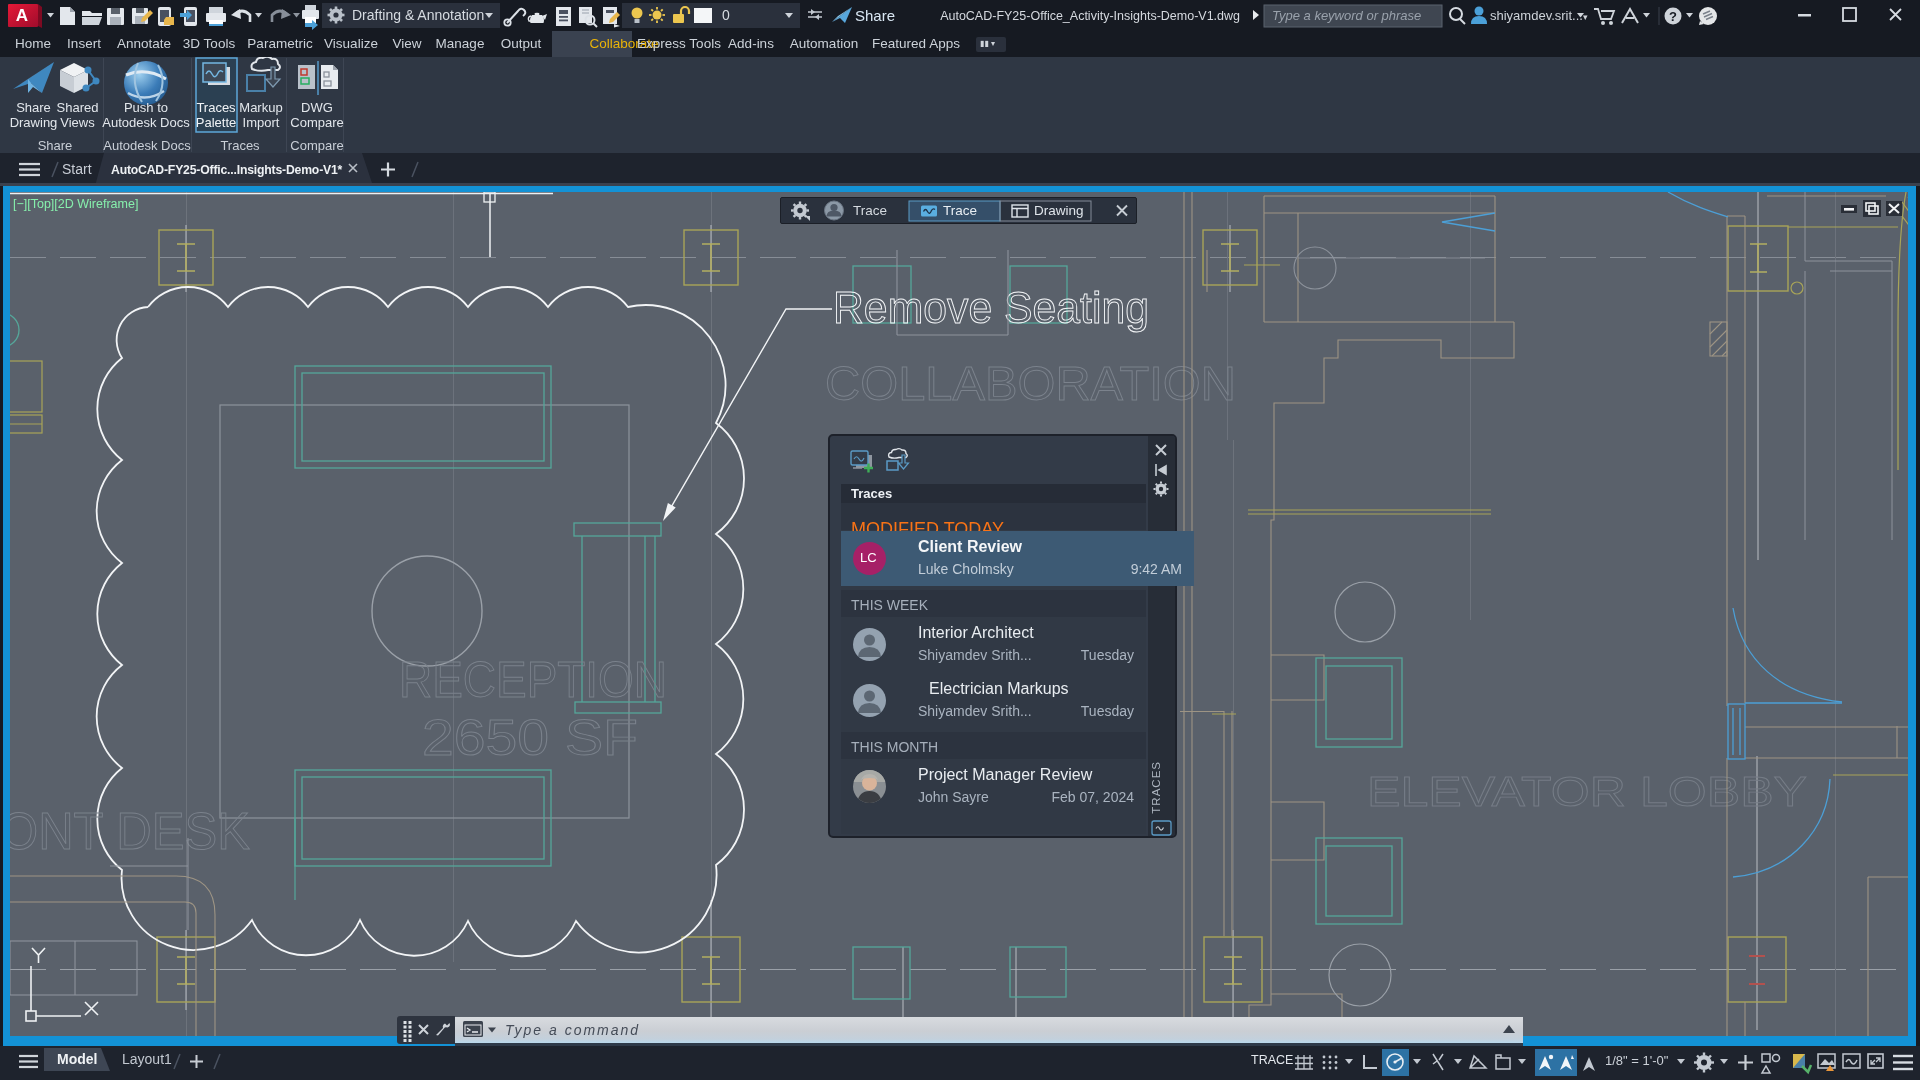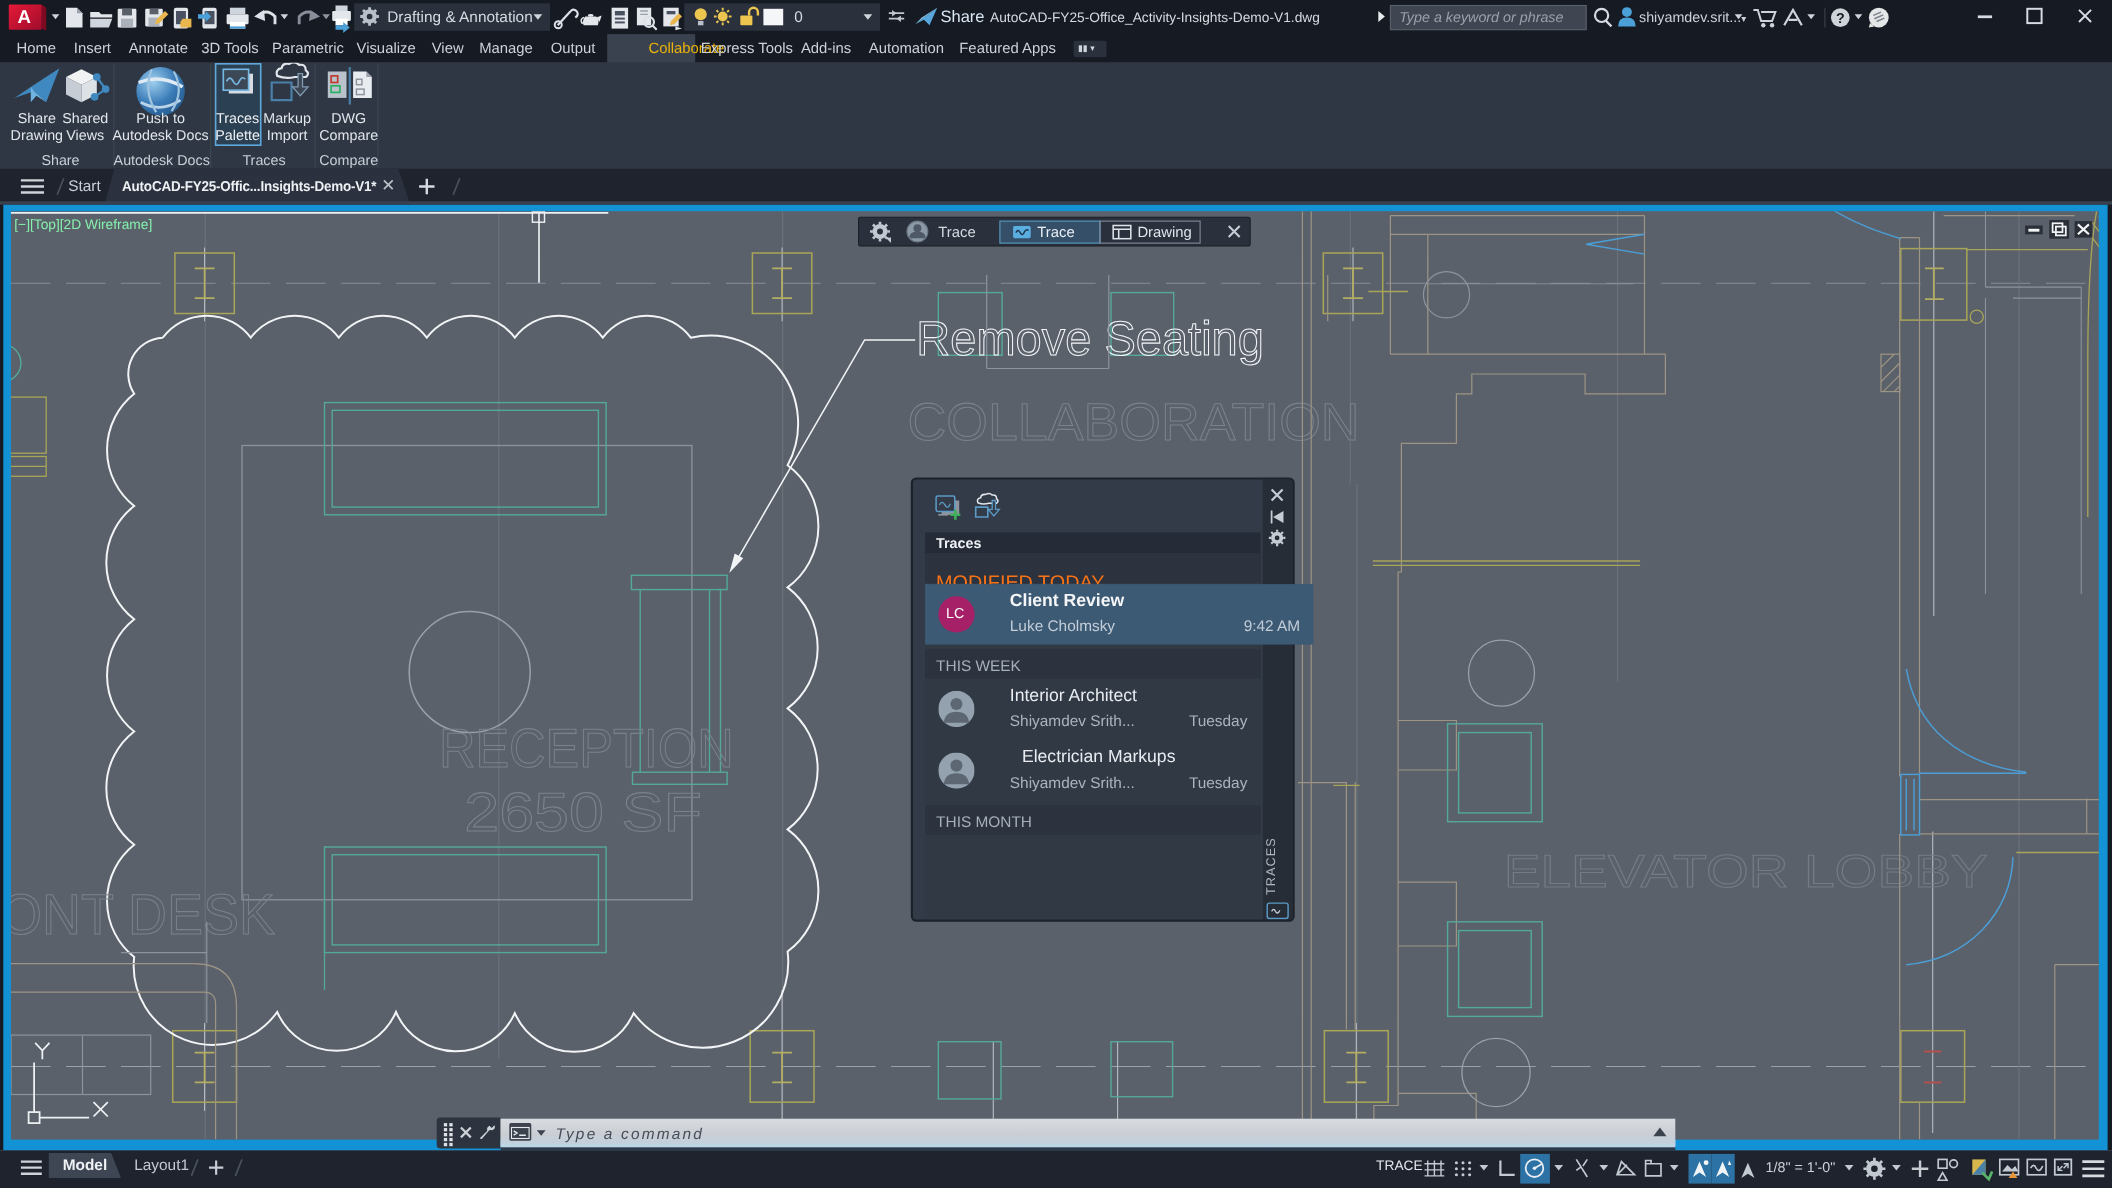--- a/index.html
+++ b/index.html
@@ -166,21 +166,21 @@
 
 <circle cx="1708" cy="16" r="9" fill="#e4e6e8"></circle>
       <path d="M1700,21 l-1,4 l5,-1 z" fill="#e4e6e8"></path>
       <path d="M1703,14 l7,-3 M1704,17 l8,-3.5 M1706,19.5 l7,-3" stroke="#7a818b" stroke-width="1.4"></path>
 
 <rect x="1798" y="14" width="13" height="2.5" fill="#d6dbe1"></rect>
 <rect x="1843" y="8" width="13" height="13" fill="none" stroke="#d6dbe1" stroke-width="1.8"></rect>
 <path d="M1890,9 l11,11 M1901,9 l-11,11" stroke="#d6dbe1" stroke-width="1.8"></path>
 </svg>
 <span class="abs" style="left:855px;top:7px;font-size:15px;color:#d9e7f3">Share</span>
-<span class="abs" style="left:900px;top:9px;width:340px;text-align:left;font-size:12.5px;color:#d5d9df">AutoCAD-FY25-Office_Activity-Insights-Demo-V1.dwg</span>
+<span class="abs" style="left:900px;top:9px;width:340px;text-align:right;font-size:12.5px;color:#d5d9df">AutoCAD-FY25-Office_Activity-Insights-Demo-V1.dwg</span>
 <span class="abs" style="left:1272px;top:8px;font-size:13px;font-style:italic;color:#9aa2ac">Type a keyword or phrase</span>
 <span class="abs" style="left:1490px;top:8px;font-size:13px;color:#ced3d9">shiyamdev.srit...<span style="font-size:9px">▾</span></span>
 
 <div class="abs" style="left:552px;top:31px;width:80px;height:26px;background:#3a4250"></div>
 <span class="menuitem" style="left:33px">Home</span>
 <span class="menuitem" style="left:84px">Insert</span>
 <span class="menuitem" style="left:144px">Annotate</span>
 <span class="menuitem" style="left:209px">3D Tools</span>
 <span class="menuitem" style="left:280px">Parametric</span>
 <span class="menuitem" style="left:351px">Visualize</span>
@@ -527,20 +527,39 @@
             <circle cx="16.5" cy="16.5" r="16.5" fill="#94a2b0"></circle>
             <circle cx="16.5" cy="12" r="5.5" fill="#5c6773"></circle>
             <path d="M5,29 q1,-10 11.5,-10 q10.5,0 11.5,10 z" fill="#5c6773"></path>
           </svg>
 <span class="abs" style="left:88px;top:7px;font-size:16px;color:#e9edf1">Electrician Markups</span>
 <span class="abs" style="left:77px;top:30px;font-size:14px;color:#aab4c0">Shiyamdev Srith...</span>
 <span class="abs" style="right:12px;top:30px;font-size:14px;color:#aab4c0">Tuesday</span>
 </div>
 <div class="abs" style="left:0;top:229px;width:305px;height:27px;background:#2c333f"></div>
 <span class="abs" style="left:10px;top:236px;font-size:14px;color:#a6afbb">THIS MONTH</span>
+<div class="abs" style="left:0;top:256px;width:305px;height:55px">
+<svg width="33" height="33" style="position:absolute;left:12px;top:11px">
+<defs>
+              <clipPath id="avc">
+                <circle cx="16.5" cy="16.5" r="16.5"></circle>
+              </clipPath>
+            </defs>
+<g clip-path="url(#avc)">
+<rect width="33" height="33" fill="#8a8f93"></rect>
+<rect x="0" y="0" width="33" height="12" fill="#a7a9a6"></rect>
+<circle cx="16.5" cy="13" r="7.5" fill="#d9b49a"></circle>
+<path d="M8,10 q2,-6 8.5,-6 q6.5,0 8.5,6 q-2,-2 -8.5,-2 q-6.5,0 -8.5,2 z" fill="#b5b3ae"></path>
+<path d="M4,33 q2,-12 12.5,-12 q10.5,0 12.5,12 z" fill="#3a3d42"></path>
+</g>
+</svg>
+<span class="abs" style="left:77px;top:7px;font-size:16px;color:#e9edf1">Project Manager Review</span>
+<span class="abs" style="left:77px;top:30px;font-size:14px;color:#aab4c0">John Sayre</span>
+<span class="abs" style="right:12px;top:30px;font-size:14px;color:#aab4c0">Feb 07, 2024</span>
+</div>
 </div>
 </div>
 
 <div class="abs" style="left:455px;top:850px;width:1068px;height:6px;background:#b9d9ec"></div>
 <div class="abs" style="left:455px;top:856px;width:1068px;height:4px;background:#2e3a49"></div>
 <div class="abs" style="left:397px;top:830px;width:1126px;height:28px">
 <div class="abs" style="left:0;top:0;width:58px;height:28px;background:#2e343f;border-radius:3px 0 0 3px">
 <svg width="58" height="28">
 <g fill="#dde1e6">
 <rect x="6.5" y="5" width="3" height="3"></rect>

